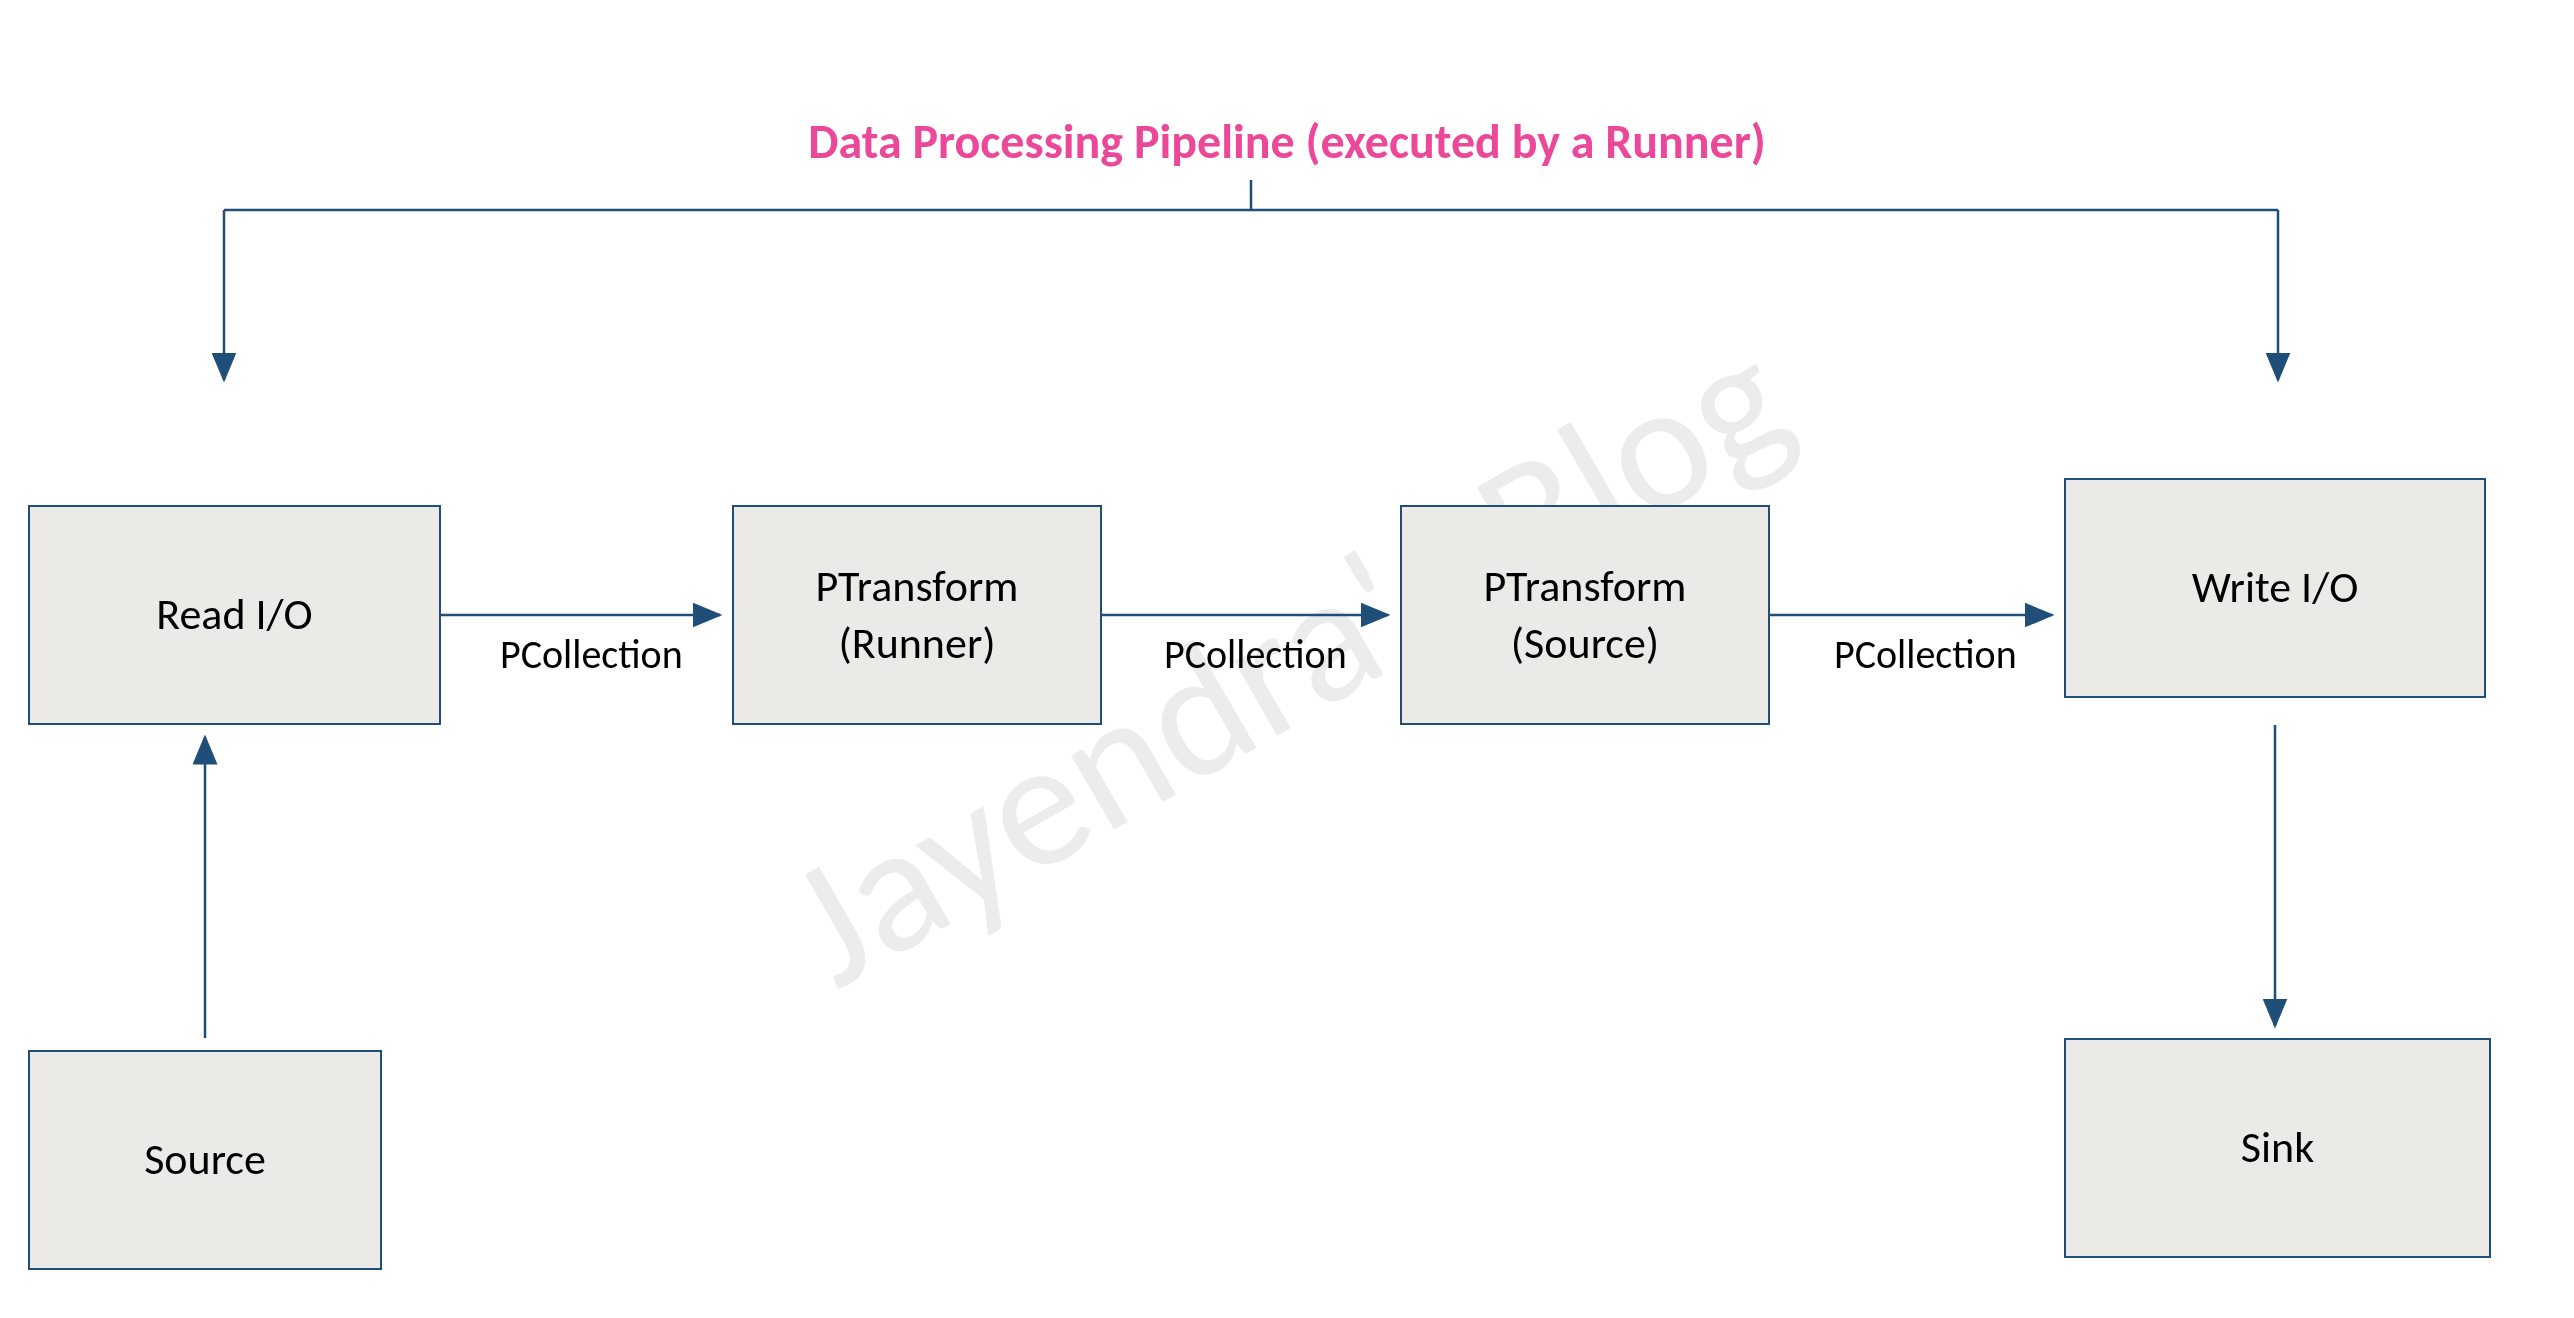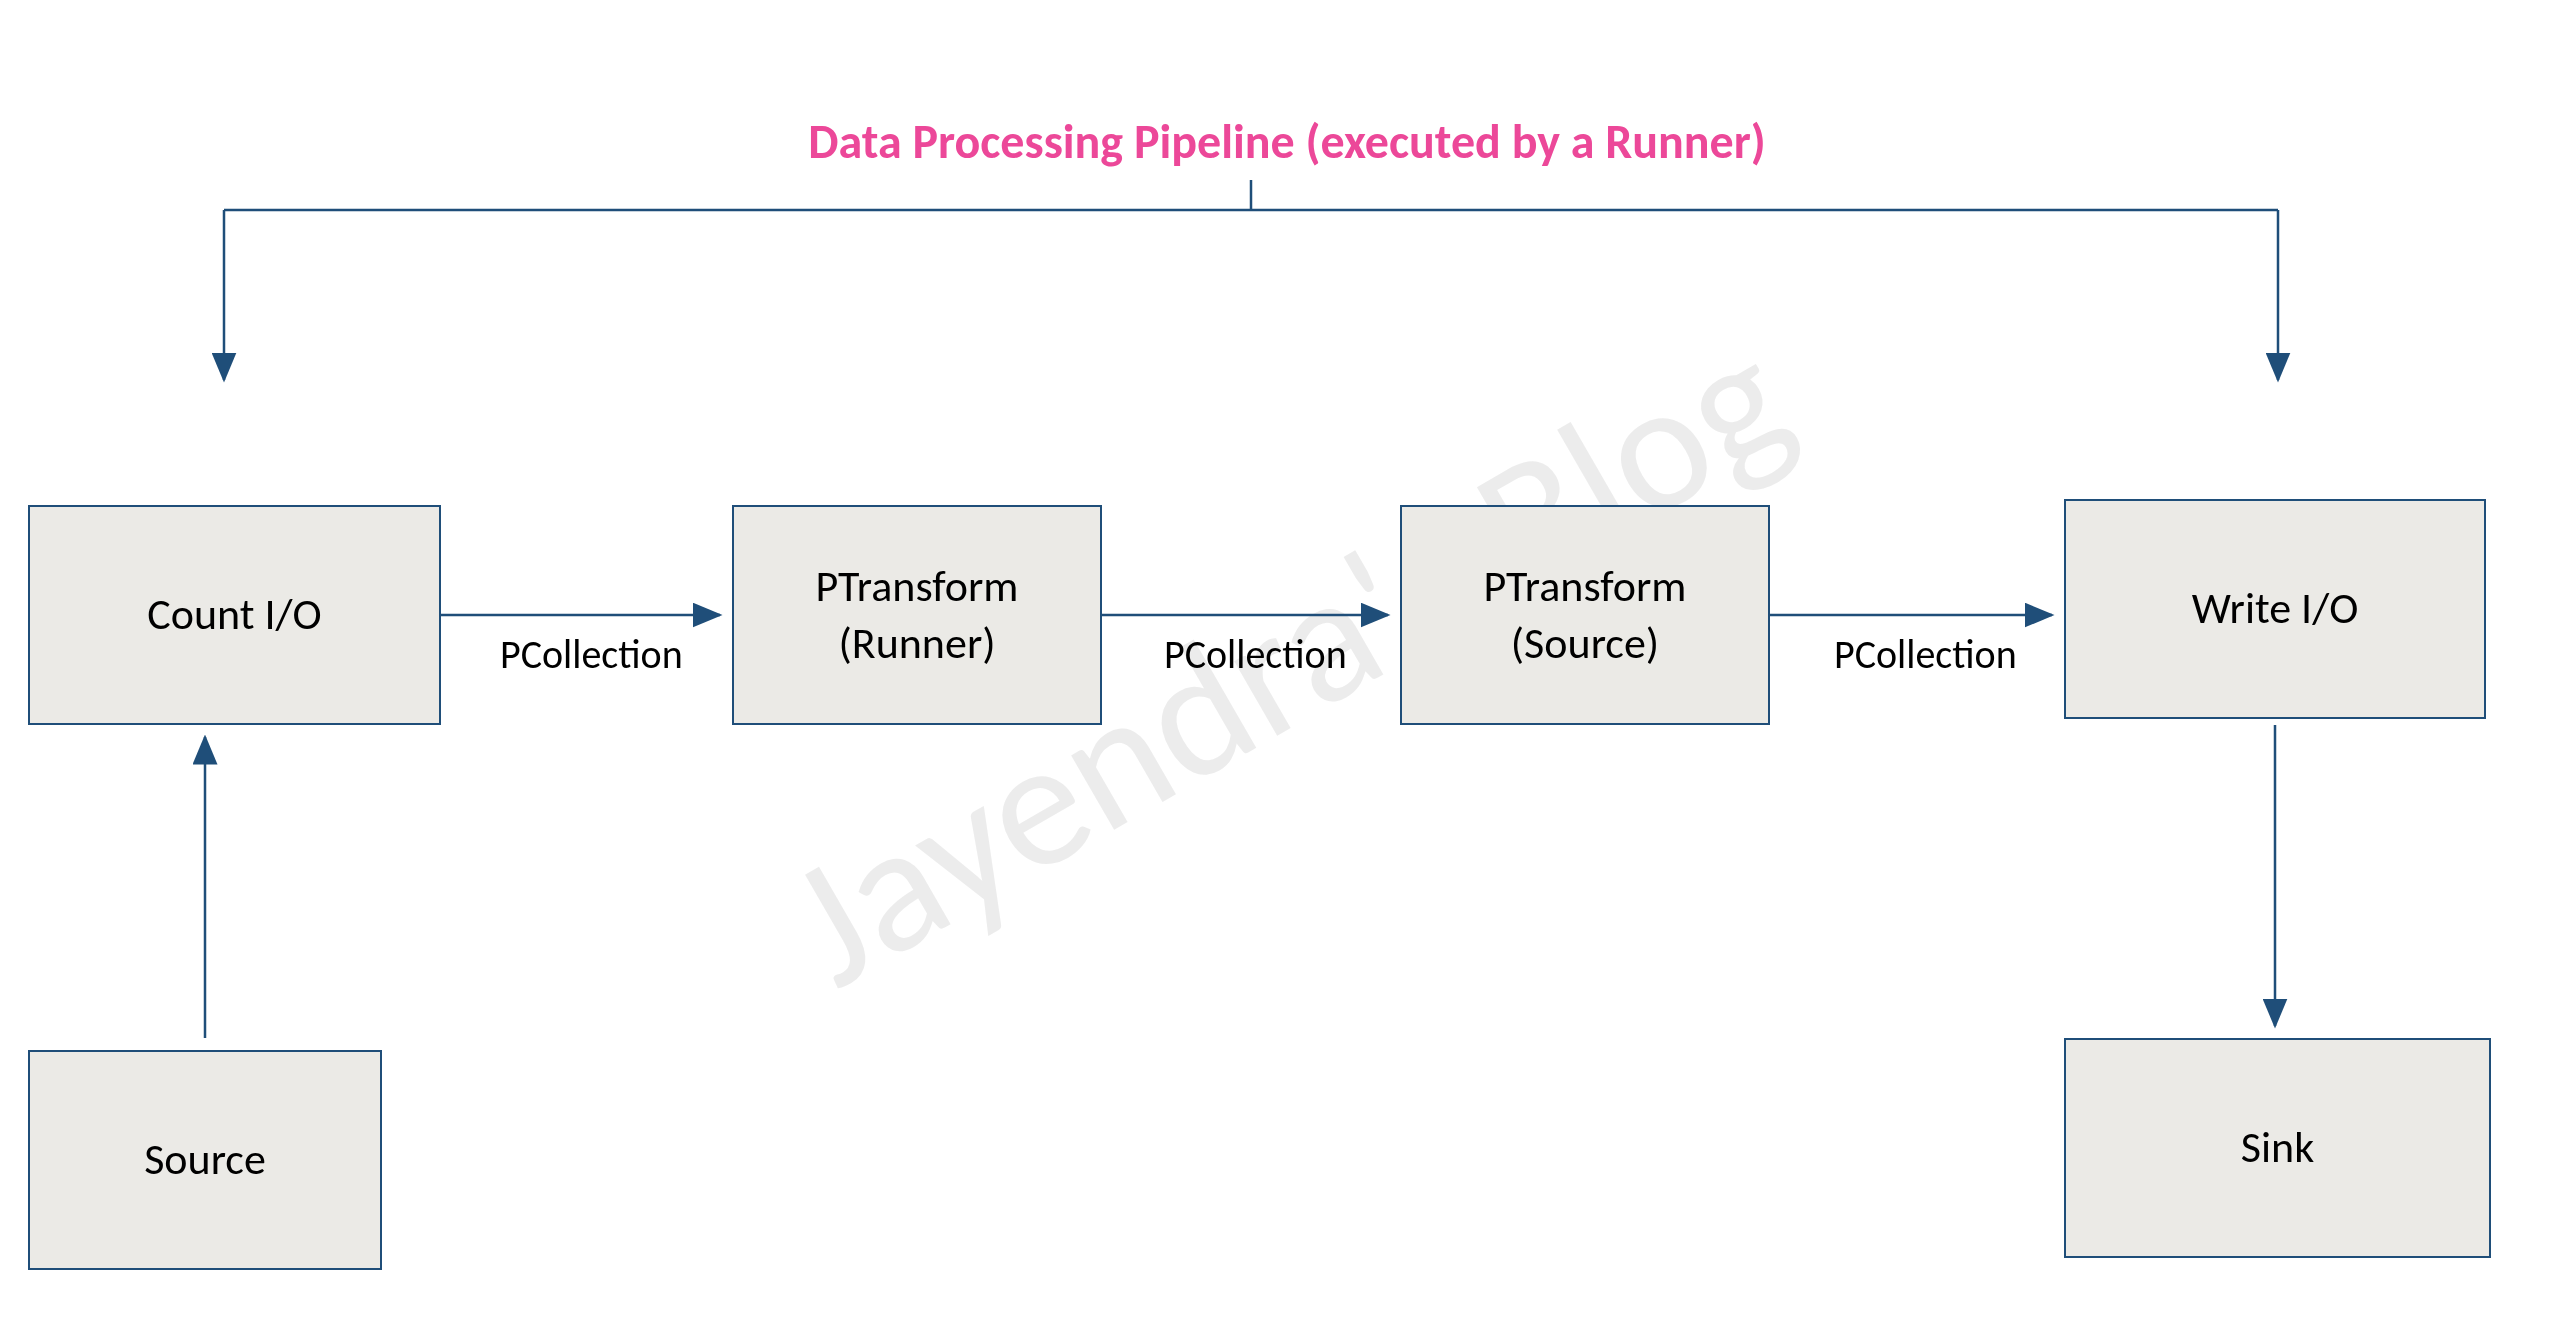--- a/index.html
+++ b/index.html
@@ -75,21 +75,21 @@
     }
     
     .box-transform2 {
       top: 505px;
       left: 1400px;
       width: 370px;
       height: 220px;
     }
     
     .box-write {
-      top: 499px;
+      top: 478px;
       left: 2064px;
       width: 422px;
       height: 220px;
     }
     
     .box-source {
       top: 1038px;
       left: 28px;
       width: 354px;
       height: 220px;
@@ -149,21 +149,21 @@
   <line x1="224" y1="30" x2="2278" y2="30" stroke="#1f4e79" stroke-width="2.5"></line>
 
   <line x1="1251" y1="0" x2="1251" y2="30" stroke="#1f4e79" stroke-width="2.5"></line>
 
   <line x1="224" y1="30" x2="224" y2="200" stroke="#1f4e79" stroke-width="2.5" marker-end="url(#arrowhead)"></line>
 
   <line x1="2278" y1="30" x2="2278" y2="200" stroke="#1f4e79" stroke-width="2.5" marker-end="url(#arrowhead)"></line>
 </svg>
 
 <div class="box box-read">
-  <span class="box-label">Count I/O</span>
+  <span class="box-label">Read I/O</span>
 </div>
 
 <div class="box box-transform1">
   <span class="box-label">
     <span>PTransform</span><br>
     <span>(Runner)</span>
   </span>
 </div>
 
 <div class="box box-transform2">

